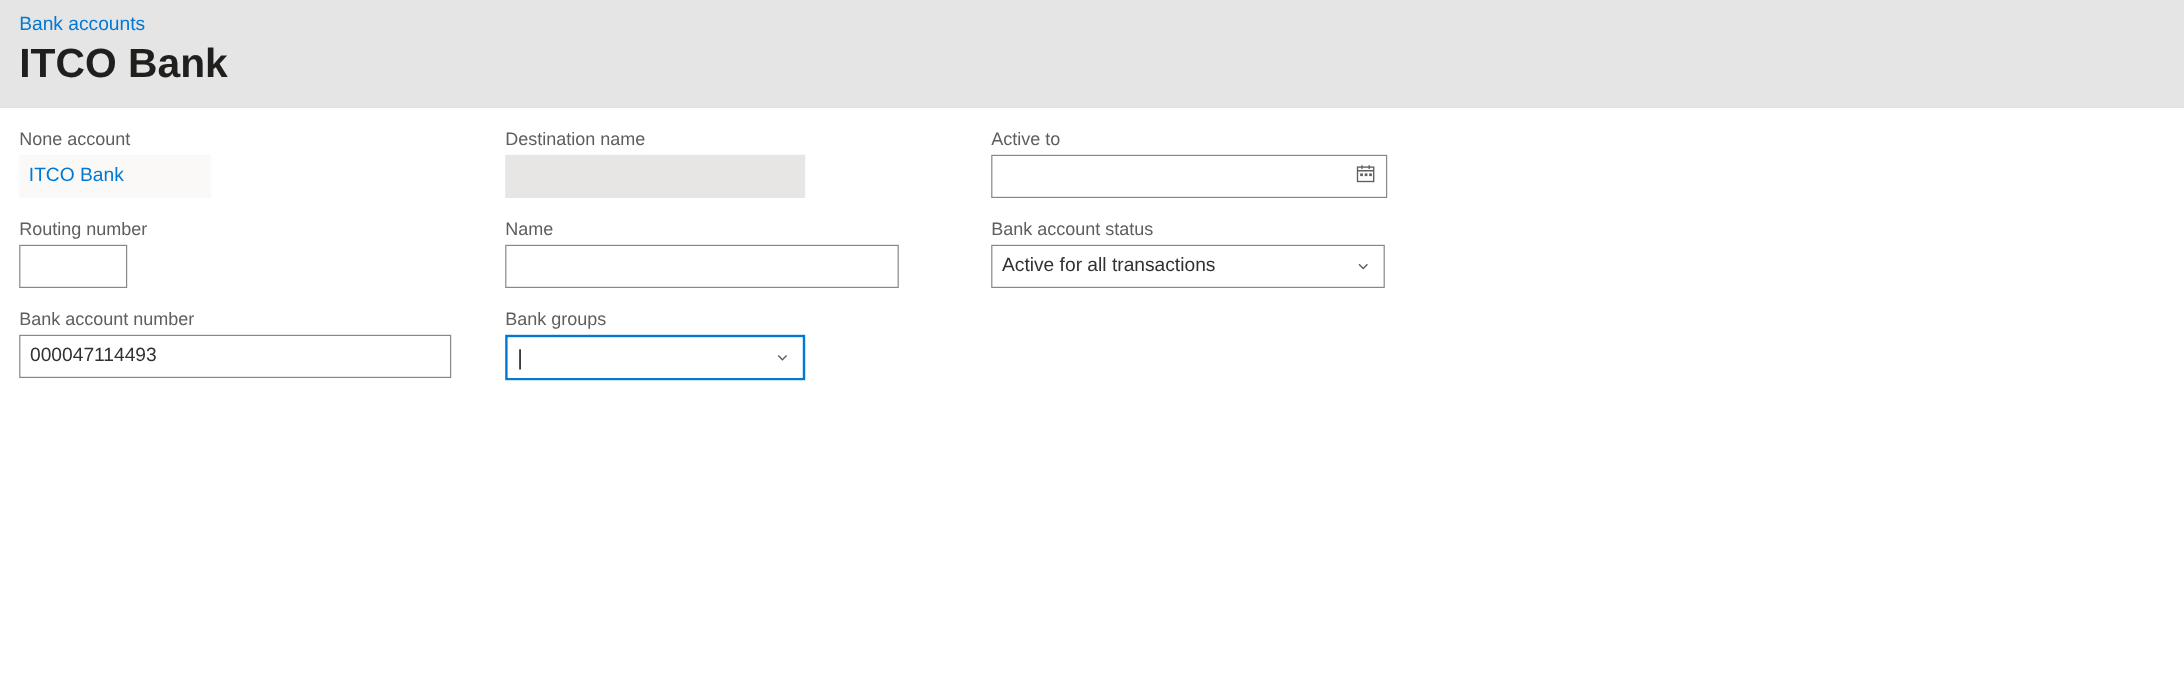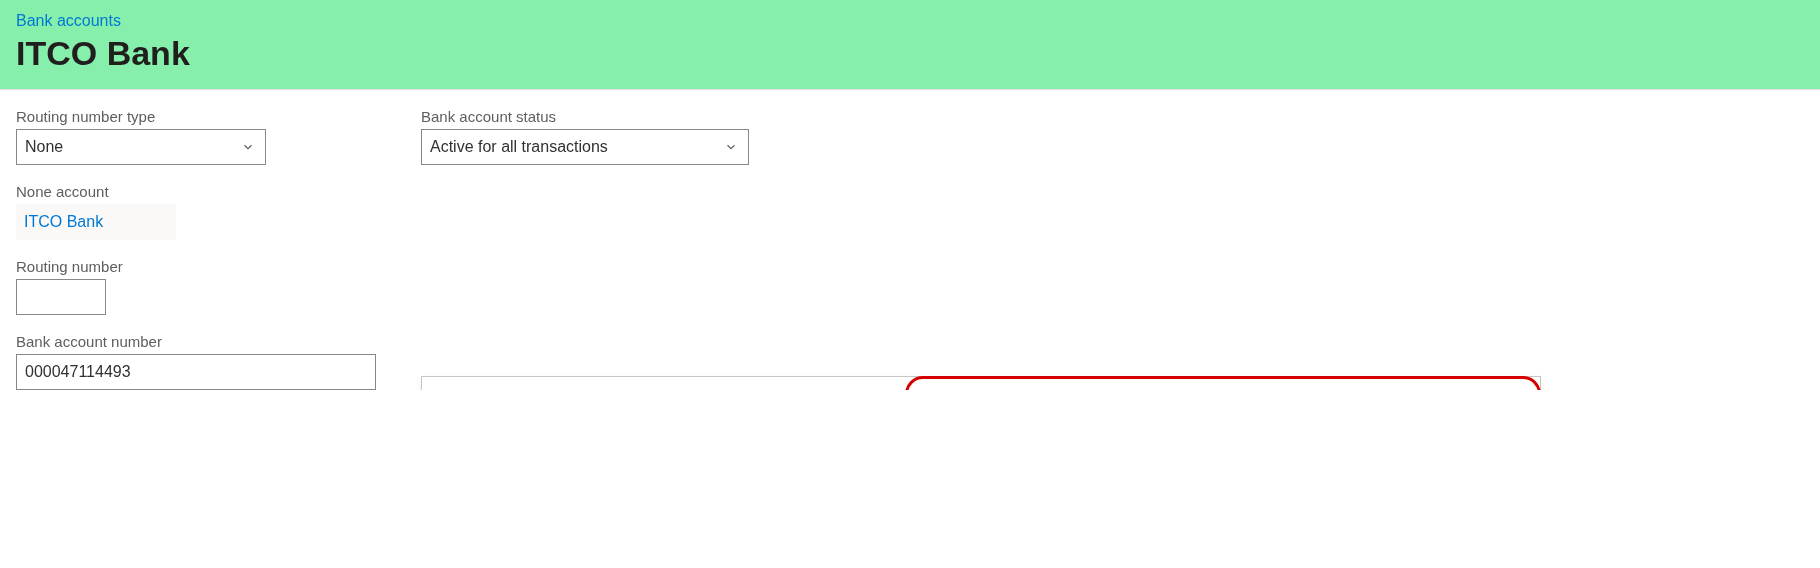--- a/index.html
+++ b/index.html
@@ -6,21 +6,21 @@
     body {
       font-family: "Segoe UI", Tahoma, sans-serif;
       background: #fff;
       color: #323130;
       font-size: 14px;
     }
     .page {
       width: 1820px;
     }
     .header {
-      background: #86efac;
+      background: #e5e5e5;
       padding: 12px 16px 16px 16px;
       border-bottom: 1px solid #e1e1e1;
     }
     .breadcrumb {
       color: #0078d4;
       font-size: 16px;
       cursor: pointer;
       margin-bottom: 4px;
     }
     .page-title {
@@ -168,46 +168,73 @@
 
   <div class="header">
     <div class="breadcrumb">Bank accounts</div>
     <div class="page-title">ITCO Bank</div>
   </div>
 
   <div class="form-area">
 
     <div class="col col1">
       <div class="field-group">
-        <div class="label">Routing number type</div>
-        <div class="select-input w-mid">
-          <span>None</span>
+        <div class="label">None account</div>
+        <div class="readonly-box" style="width:160px;">ITCO Bank</div>
+      </div>
+      <div class="field-group">
+        <div class="label">Routing number</div>
+        <input class="text-input w-small" value="" style="">
+      </div>
+      <div class="field-group">
+        <div class="label">Bank account number</div>
+        <input class="text-input w-lg" value="000047114493" style="">
+      </div>
+    </div>
+
+    <div class="col col2">
+      <div class="field-group">
+        <div class="label">Destination name</div>
+        <div class="disabled-box"></div>
+      </div>
+      <div class="field-group">
+        <div class="label">Name</div>
+        <input class="text-input w-midlg" value="" style="">
+      </div>
+      <div class="field-group">
+        <div class="label">Bank groups</div>
+        <div class="select-input w-mid bank-groups-open">
+          <span class="cursor-bar">|</span>
           <span class="select-caret">
             <svg class="chev-svg" viewBox="0 0 24 24">
                 <path d="M6 9l6 6 6-6" fill="none" stroke="#605e5c" stroke-width="2"></path>
               </svg>
           </span>
         </div>
       </div>
-      <div class="field-group">
-        <div class="label">None account</div>
-        <div class="readonly-box" style="width:160px;">ITCO Bank</div>
-      </div>
-      <div class="field-group">
-        <div class="label">Routing number</div>
-        <input class="text-input w-small" value="" style="">
-      </div>
-      <div class="field-group">
-        <div class="label">Bank account number</div>
-        <input class="text-input w-lg" value="000047114493" style="">
-      </div>
-    </div>
-
+    </div>
 
     <div class="col col3">
+      <div class="field-group">
+        <div class="label">Active to</div>
+        <div class="date-input w-lgdate">
+          <span></span>
+          <span class="date-icon">
+            <svg width="18" height="18" viewBox="0 0 24 24">
+                <rect x="3" y="5" width="18" height="16" fill="none" stroke="#605e5c" stroke-width="1.5"></rect>
+                <line x1="3" y1="9" x2="21" y2="9" stroke="#605e5c" stroke-width="1.5"></line>
+                <line x1="8" y1="3" x2="8" y2="7" stroke="#605e5c" stroke-width="1.5"></line>
+                <line x1="16" y1="3" x2="16" y2="7" stroke="#605e5c" stroke-width="1.5"></line>
+                <rect x="6" y="12" width="3" height="3" fill="#605e5c"></rect>
+                <rect x="11" y="12" width="3" height="3" fill="#605e5c"></rect>
+                <rect x="16" y="12" width="3" height="3" fill="#605e5c"></rect>
+              </svg>
+          </span>
+        </div>
+      </div>
       <div class="field-group">
         <div class="label">Bank account status</div>
         <div class="select-input w-midlg">
           <span>Active for all transactions</span>
           <span class="select-caret">
             <svg class="chev-svg" viewBox="0 0 24 24">
                 <path d="M6 9l6 6 6-6" fill="none" stroke="#605e5c" stroke-width="2"></path>
               </svg>
           </span>
         </div>

